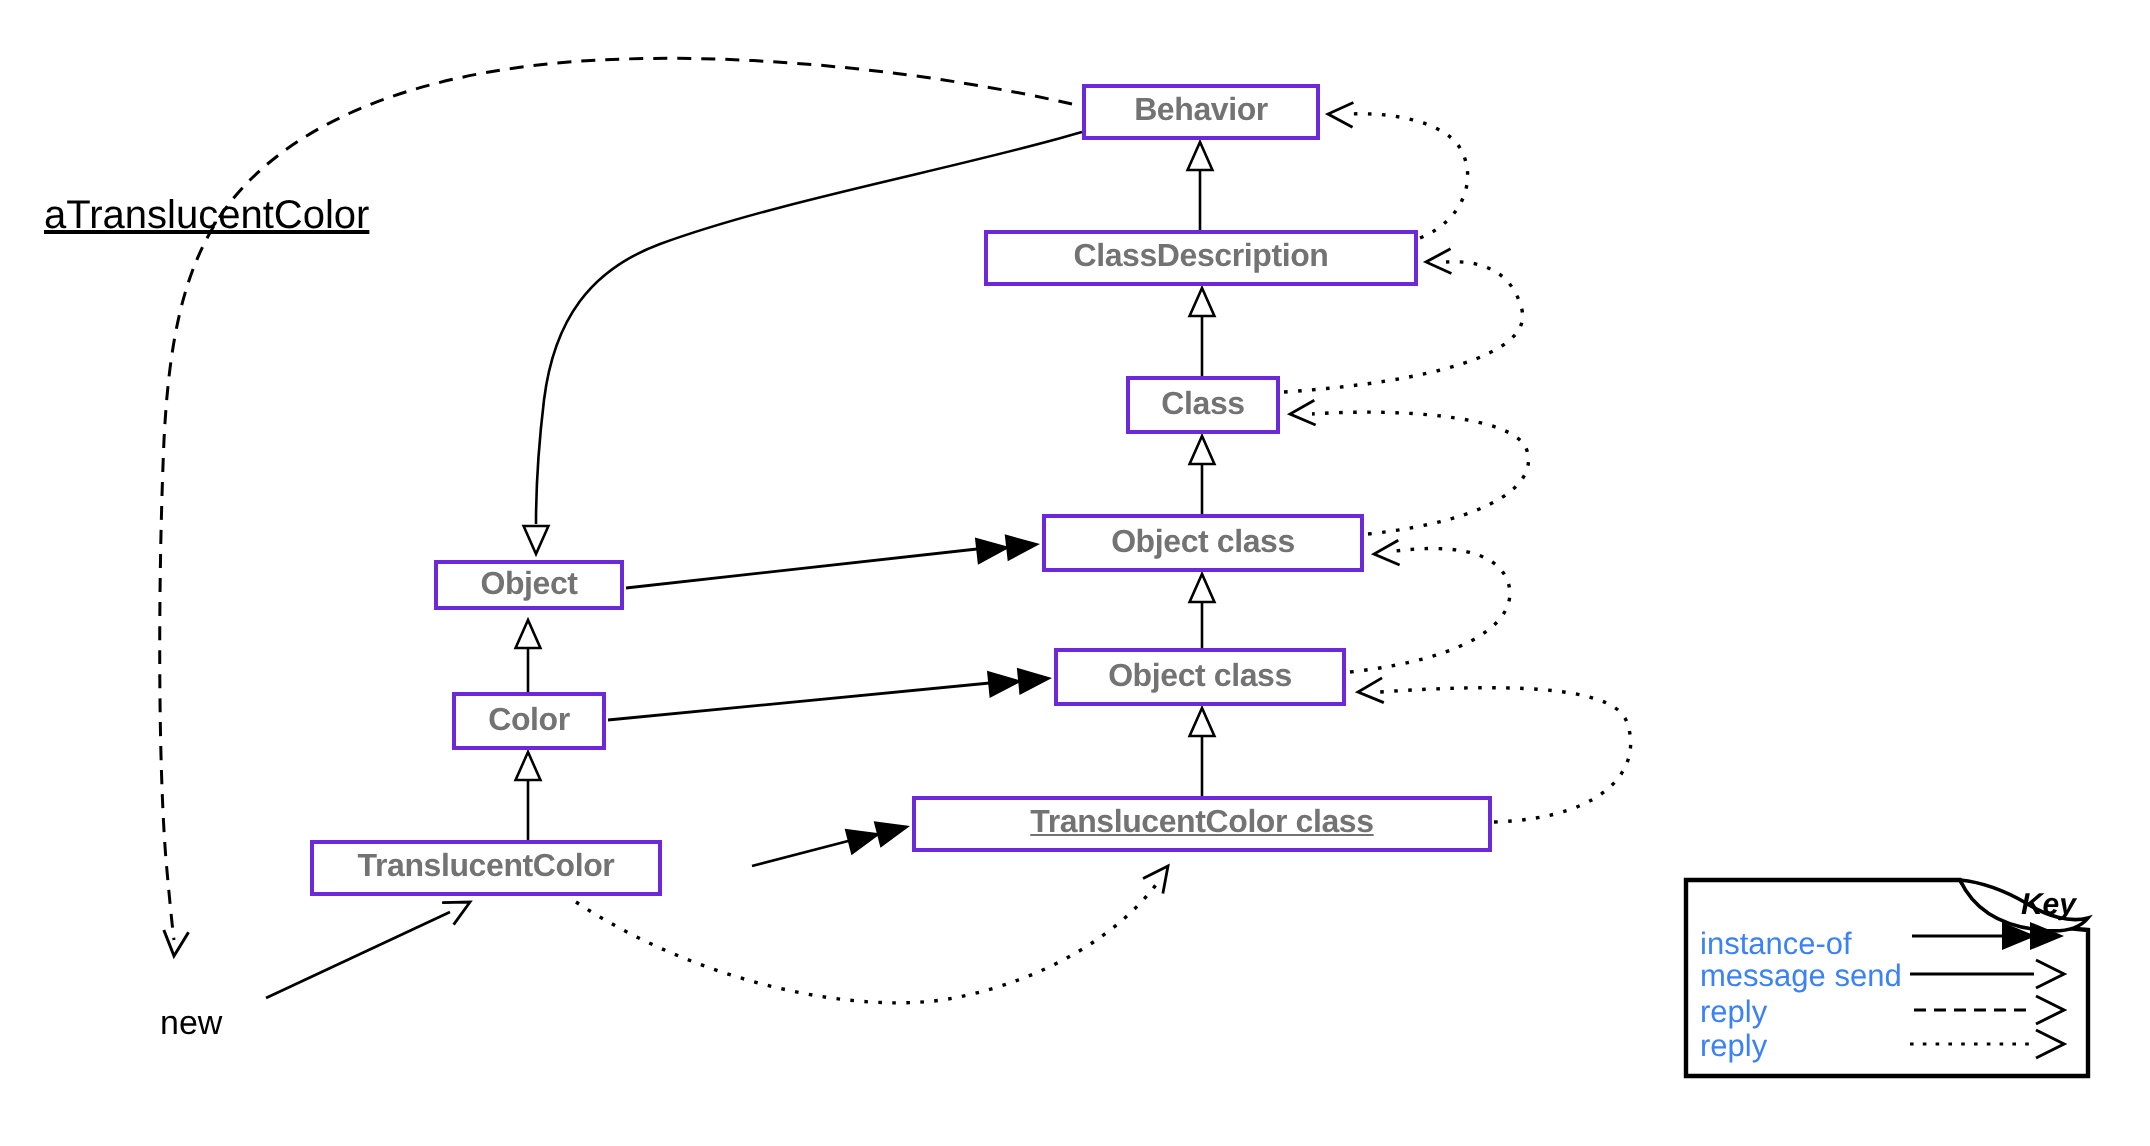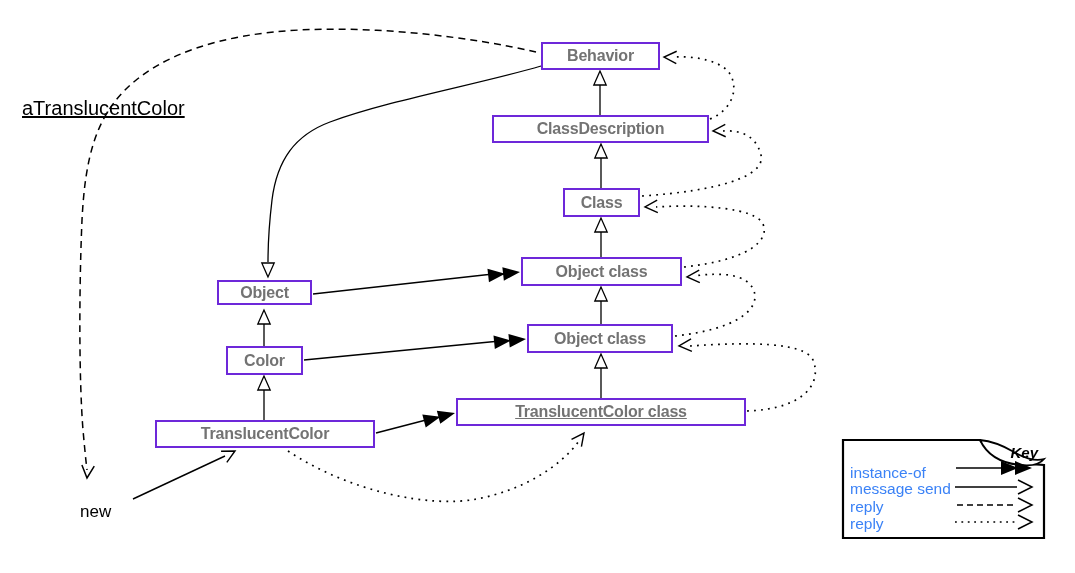--- a/index.html
+++ b/index.html
@@ -163,21 +163,21 @@
   </svg>
 
   <div class="node" style="left:541px;top:42px;width:119px;height:28px;">Behavior</div>
   <div class="node" style="left:492px;top:115px;width:217px;height:28px;">ClassDescription</div>
   <div class="node" style="left:563px;top:188px;width:77px;height:29px;">Class</div>
   <div class="node" style="left:521px;top:257px;width:161px;height:29px;">Object class</div>
   <div class="node" style="left:527px;top:324px;width:146px;height:29px;">Object class</div>
   <div class="node" style="left:456px;top:398px;width:290px;height:28px;text-decoration:underline;">TranslucentColor class</div>
   <div class="node" style="left:217px;top:280px;width:95px;height:25px;">Object</div>
   <div class="node" style="left:226px;top:346px;width:77px;height:29px;">Color</div>
-  <div class="node" style="left:155px;top:420px;width:220px;height:28px;">TranslucentColor</div>
+  <div class="node" style="left:155px;top:420px;width:176px;height:28px;">TranslucentColor</div>
 
   <div class="freelabel underline" style="left:22px;top:97px;">aTranslucentColor</div>
   <div class="freelabel" style="left:80px;top:502px;font-size:17px;">new</div>
 
   <div class="key-title" style="left:848px;top:444px;width:190px;">Key</div>
   <div class="key-row" style="left:850px;top:464px;">instance-of</div>
   <div class="key-row" style="left:850px;top:480px;">message send</div>
   <div class="key-row" style="left:850px;top:498px;">reply</div>
   <div class="key-row" style="left:850px;top:515px;">reply</div>
 

